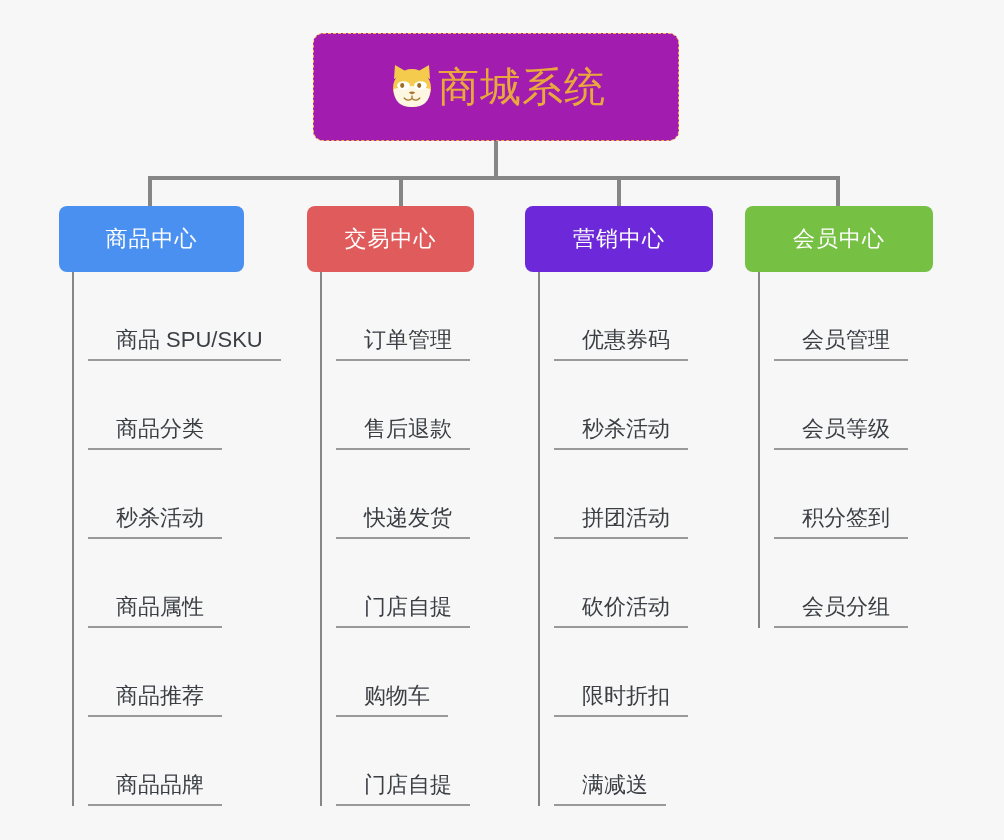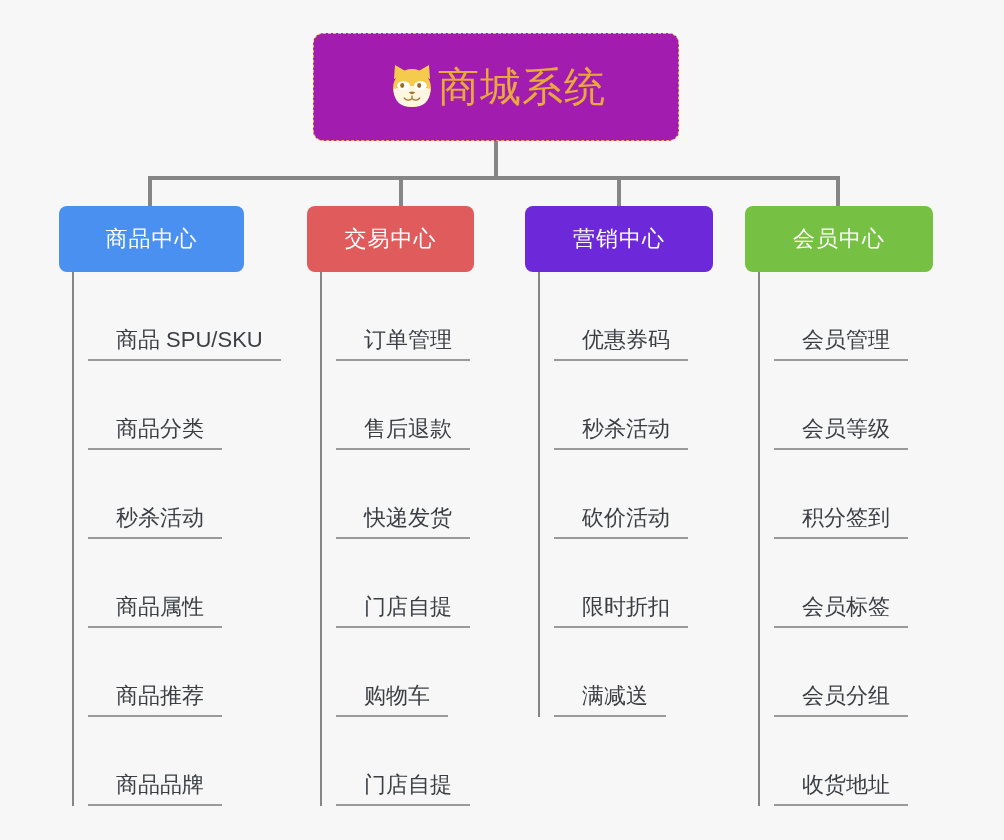--- a/index.html
+++ b/index.html
@@ -220,20 +220,23 @@
   <div class="column col3">
     <div class="branch-header" style="background: #6d28d9;">营销中心</div>
     <div class="leaf-list">
       <div class="leaf-item">
           <span class="leaf-label">优惠券码</span>
         </div>
       <div class="leaf-item">
           <span class="leaf-label">秒杀活动</span>
         </div>
       <div class="leaf-item">
+          <span class="leaf-label">拼团活动</span>
+        </div>
+      <div class="leaf-item">
           <span class="leaf-label">砍价活动</span>
         </div>
       <div class="leaf-item">
           <span class="leaf-label">限时折扣</span>
         </div>
       <div class="leaf-item">
           <span class="leaf-label">满减送</span>
         </div>
     </div>
   </div>
@@ -244,24 +247,18 @@
       <div class="leaf-item">
           <span class="leaf-label">会员管理</span>
         </div>
       <div class="leaf-item">
           <span class="leaf-label">会员等级</span>
         </div>
       <div class="leaf-item">
           <span class="leaf-label">积分签到</span>
         </div>
       <div class="leaf-item">
-          <span class="leaf-label">会员标签</span>
-        </div>
-      <div class="leaf-item">
           <span class="leaf-label">会员分组</span>
         </div>
-      <div class="leaf-item">
-          <span class="leaf-label">收货地址</span>
-        </div>
     </div>
   </div>
 
 </div>
 
 </body></html>

